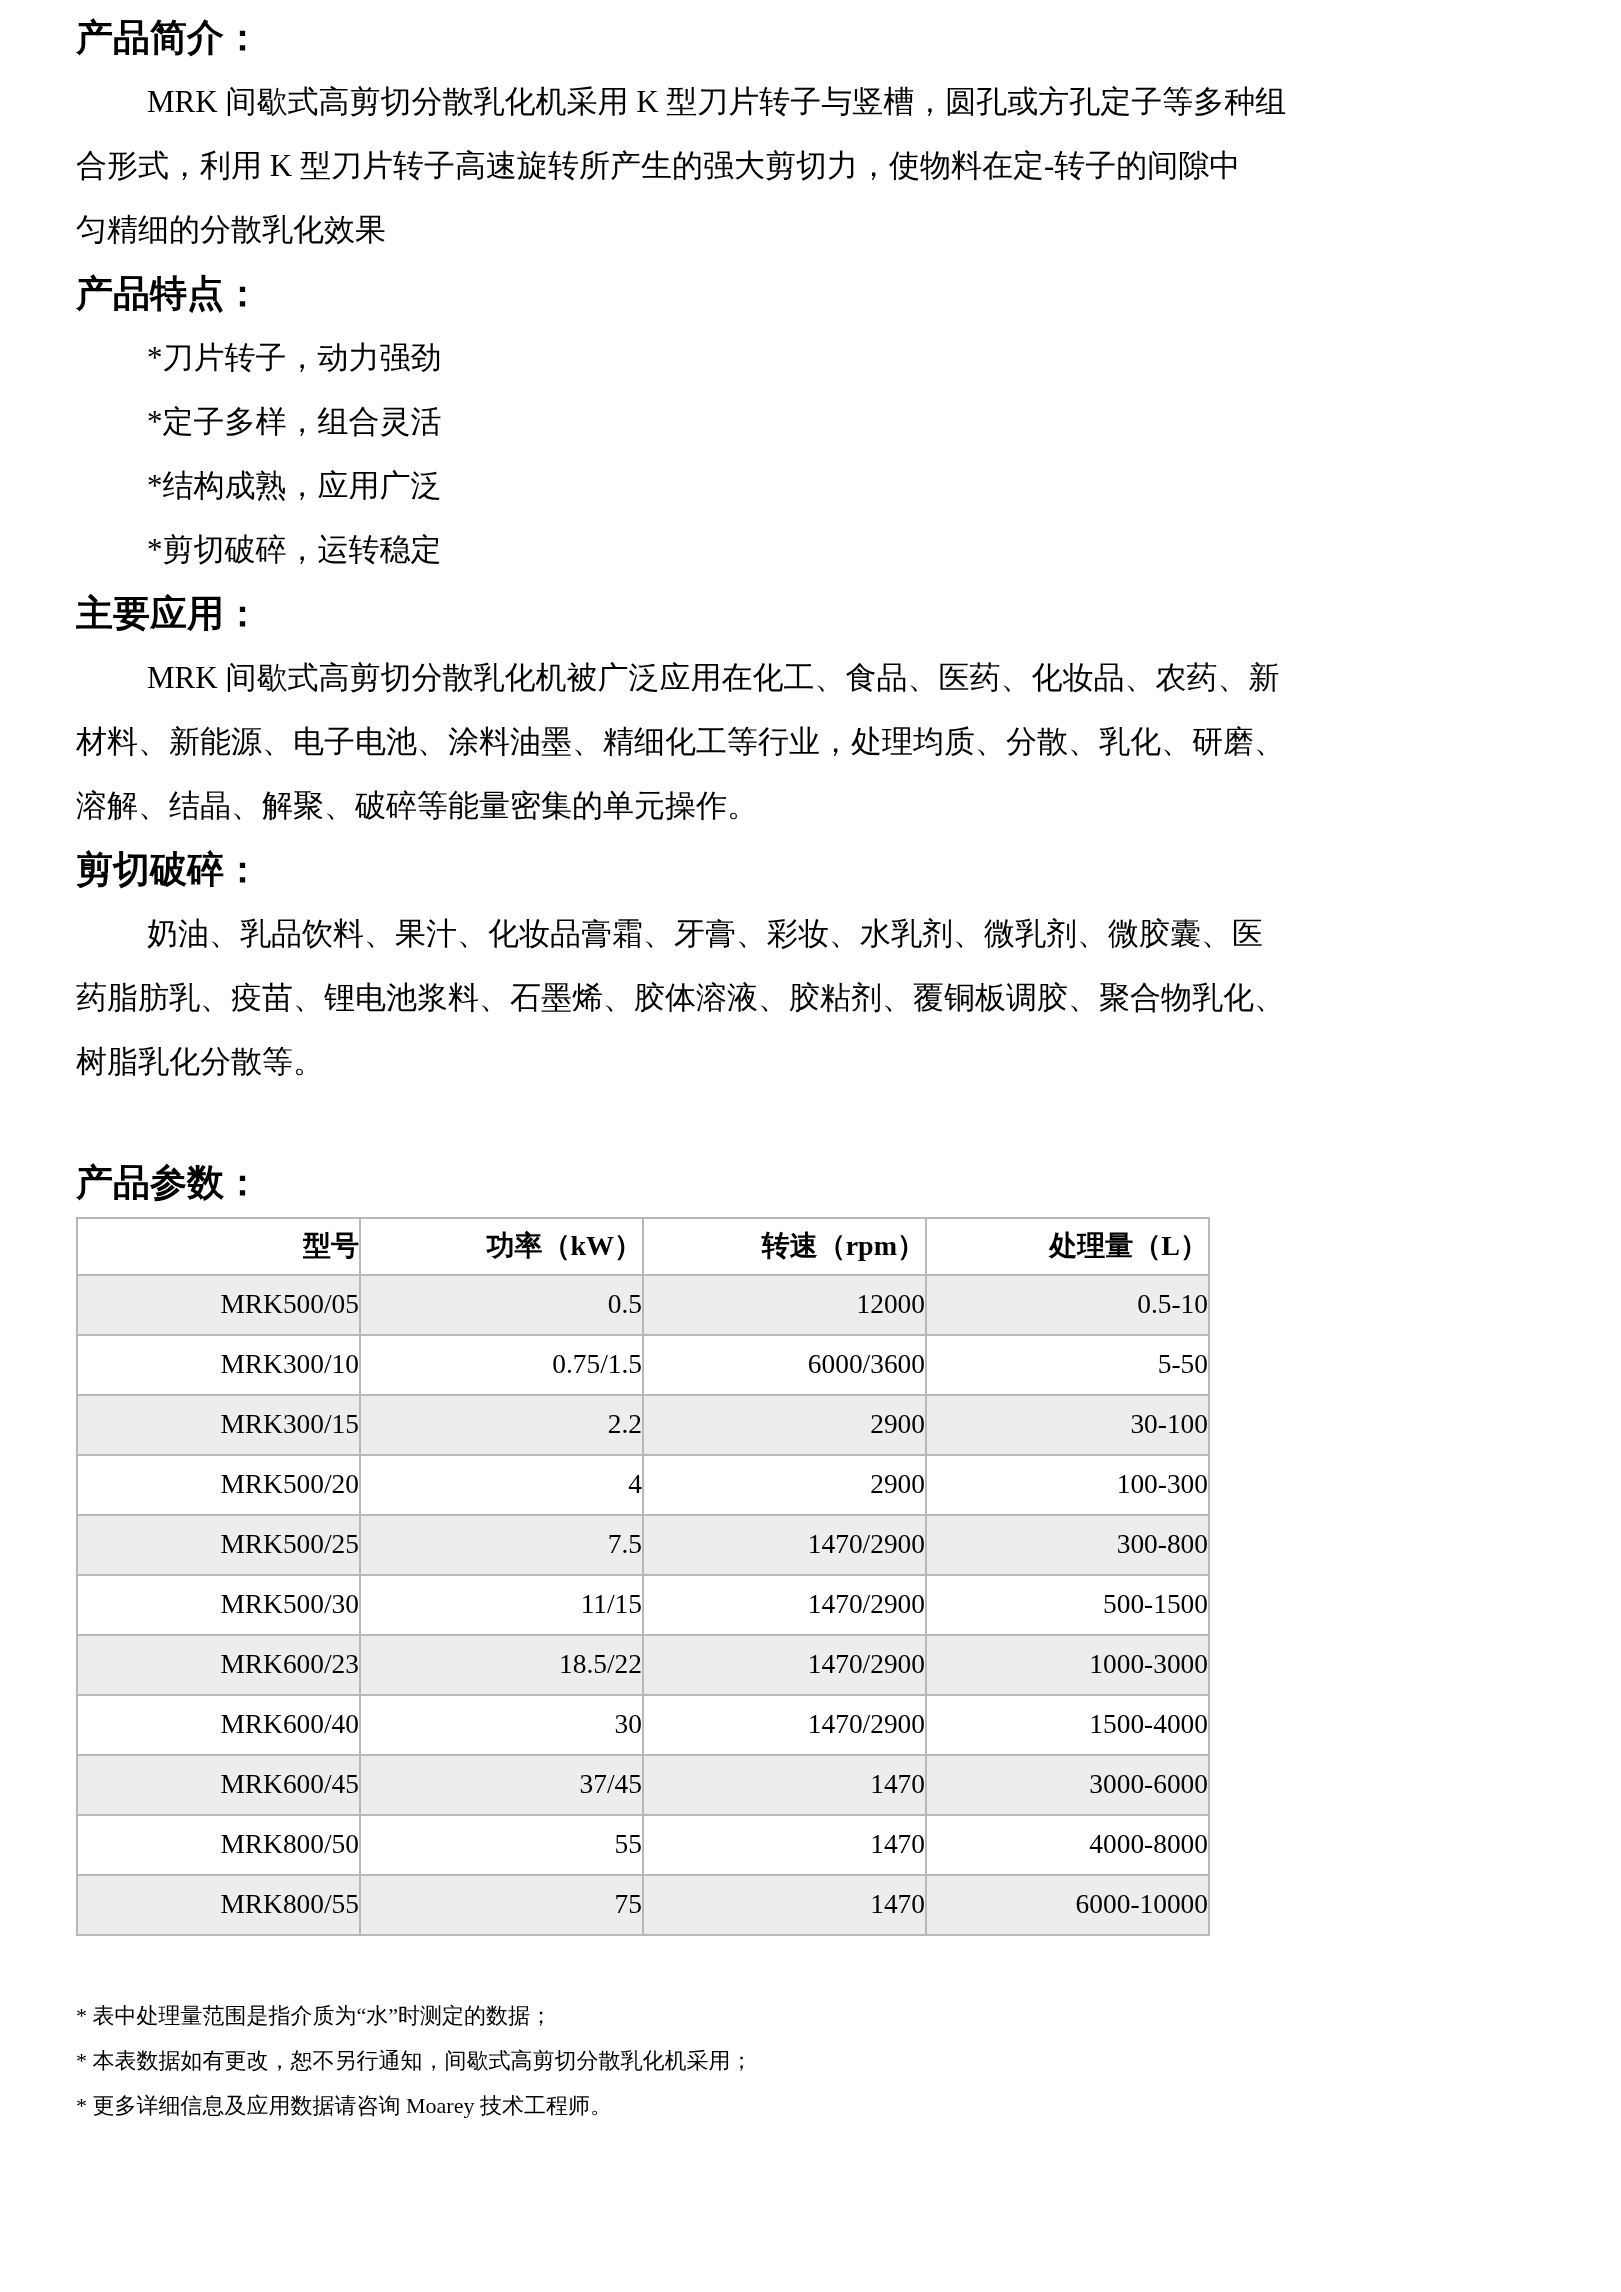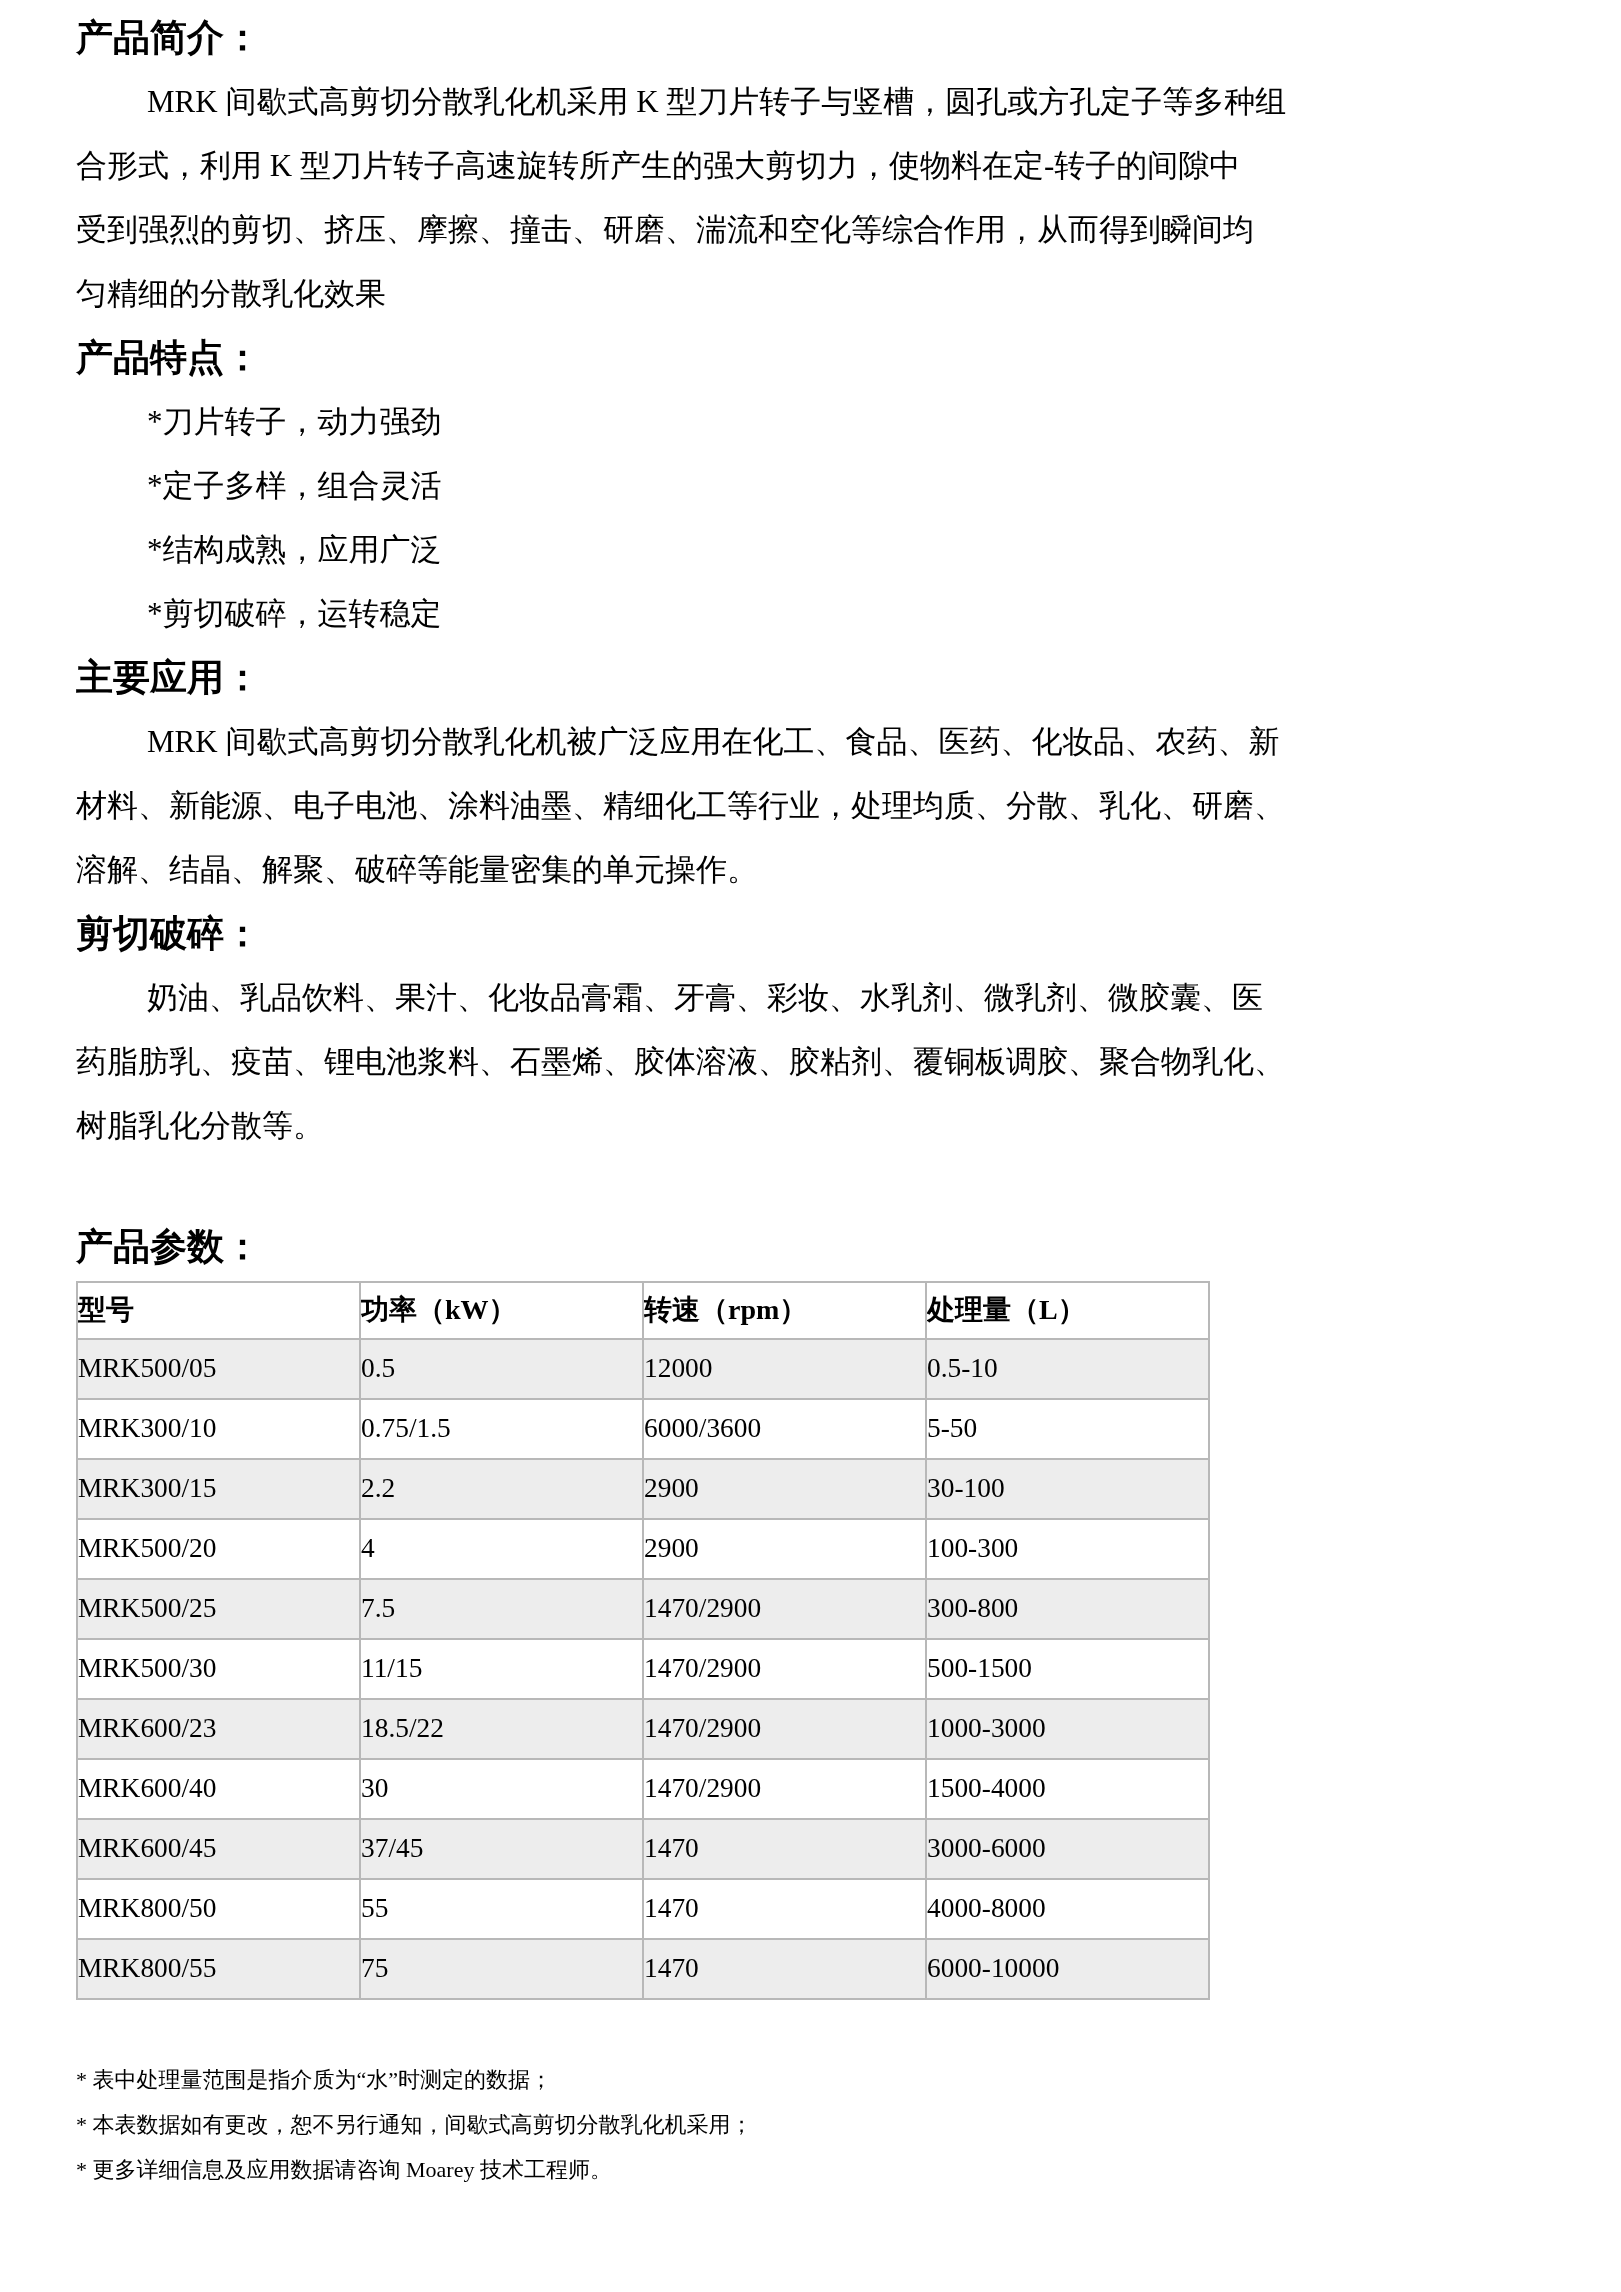--- a/index.html
+++ b/index.html
@@ -37,21 +37,21 @@
   .indent{padding-left:71px;}
   .spacer{height:57px;}
   table.params{
     margin-top:2px;
     width:1134px;
     border-collapse:collapse;
     table-layout:fixed;
   }
   table.params th, table.params td{
     border:2px solid var(--table-border);
-    text-align:left;
+    text-align:right;
     vertical-align:middle;
     overflow:hidden;
     white-space:nowrap;
   }
   table.params th{
     height:57px;
     font-size:28px;
     font-weight:bold;
     background:#ffffff;
   }
@@ -70,21 +70,20 @@
 </style>
 </head>
 <body>
 
 <div class="page">
   <div class="content">
 
     <div class="heading">产品简介：</div>
     <div class="body-line indent">MRK 间歇式高剪切分散乳化机采用 K 型刀片转子与竖槽，圆孔或方孔定子等多种组</div>
     <div class="body-line">合形式，利用 K 型刀片转子高速旋转所产生的强大剪切力，使物料在定-转子的间隙中</div>
-    <div class="body-line">受到强烈的剪切、挤压、摩擦、撞击、研磨、湍流和空化等综合作用，从而得到瞬间均</div>
     <div class="body-line">匀精细的分散乳化效果</div>
 
     <div class="heading">产品特点：</div>
     <div class="body-line indent">*刀片转子，动力强劲</div>
     <div class="body-line indent">*定子多样，组合灵活</div>
     <div class="body-line indent">*结构成熟，应用广泛</div>
     <div class="body-line indent">*剪切破碎，运转稳定</div>
 
     <div class="heading">主要应用：</div>
     <div class="body-line indent">MRK 间歇式高剪切分散乳化机被广泛应用在化工、食品、医药、化妆品、农药、新</div>

